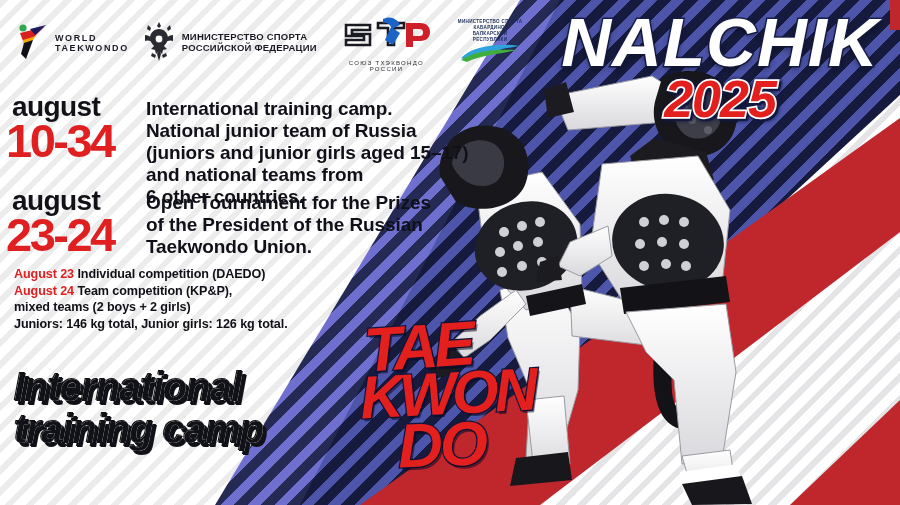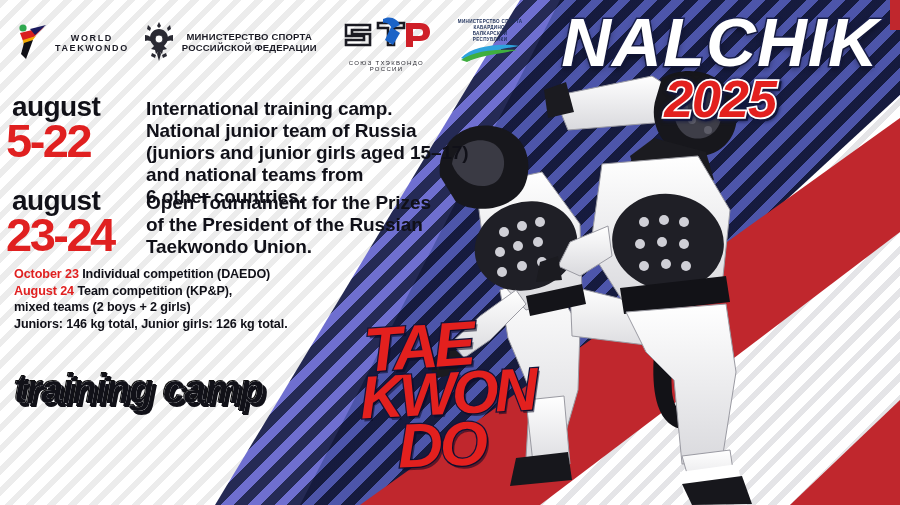--- a/index.html
+++ b/index.html
@@ -70,21 +70,21 @@
   .fighters svg{display:block;width:100%;height:100%;}
 
   
   .logos{
     position:absolute;left:14px;top:12px;width:510px;height:62px;
     display:flex;align-items:center;gap:14px;
   }
   .logo{display:flex;align-items:center;gap:7px;}
   .logo-mark{flex:0 0 auto;}
   .logo-txt{
-    font-weight:bold;color:#1a1a24;line-height:1.12;letter-spacing:.6px;text-align:center;
+    font-weight:bold;color:#1a1a24;line-height:1.12;letter-spacing:.6px;
   }
   .wt-txt{font-size:9px;letter-spacing:1.6px;}
   .minsport-txt{font-size:9.5px;letter-spacing:.2px;white-space:nowrap;}
   .str-txt{font-size:6px;letter-spacing:1.3px;color:#2b2b33;text-align:center;margin-top:1px;}
   .kbr-txt{font-size:4.6px;line-height:1.35;letter-spacing:.3px;color:#1d2f5a;text-align:center;font-weight:bold;}
 
   
   .block{position:absolute;display:flex;align-items:flex-start;margin-top:16px;}
   .block .dates{width:140px;flex:0 0 140px;}
   .dates .mon{
@@ -325,51 +325,52 @@
           <path d="M2 17 C16 7 40 6 58 7 C40 11 18 13 8 19 Z" fill="#3fae3f"></path>
         </svg>
       </span>
     </div>
 
   </div>
 
   <div class="block" id="block-camp">
     <div class="dates">
       <div class="mon">august</div>
-      <div class="num">5-22</div>
+      <div class="num">10-34</div>
     </div>
     <div class="desc" style="white-space:pre-line">International training camp.
 National junior team of Russia
 (juniors and junior girls aged 15–17)
 and national teams from
 6 other countries.</div>
   </div>
 
   <div class="block" id="block-tournament">
     <div class="dates">
       <div class="mon">august</div>
       <div class="num">23-24</div>
     </div>
     <div class="desc" style="white-space:pre-line">Open Tournament for the Prizes
 of the President of the Russian
 Taekwondo Union.</div>
   </div>
 
   <div class="details">
     <div>
-      <span class="hl">October 23</span><span> Individual competition (DAEDO)</span>
+      <span class="hl">August 23</span><span> Individual competition (DAEDO)</span>
     </div>
     <div>
       <span class="hl">August 24</span><span> Team competition (KP&amp;P),</span>
     </div>
     <div>mixed teams (2 boys + 2 girls)</div>
     <div>Juniors: 146 kg total, Junior girls: 126 kg total.</div>
   </div>
 
   <div class="outline-head">
+    <div class="l1">International</div>
     <div class="l2">training camp</div>
   </div>
 
   <div class="title-wrap">
     <div class="nalchik">NALCHIK</div>
     <div class="year">2025</div>
   </div>
 
   <div class="tkd">
     <span class="t1">TAE</span>

